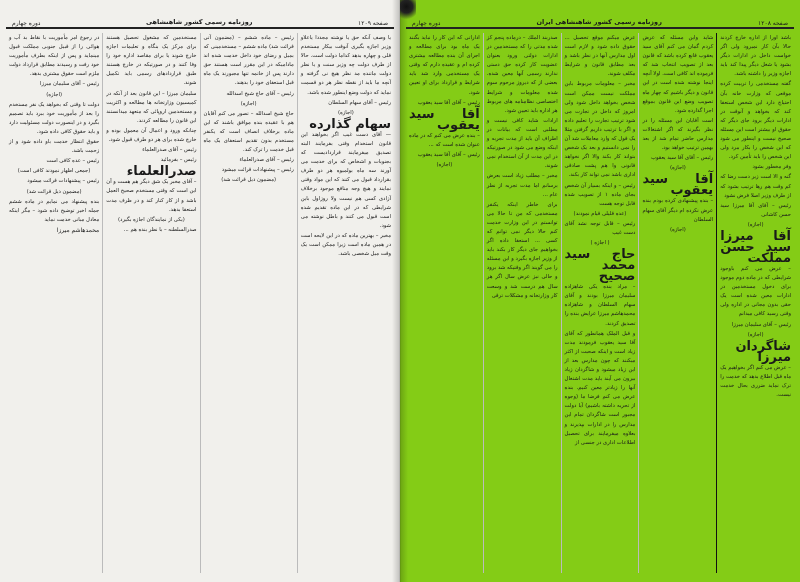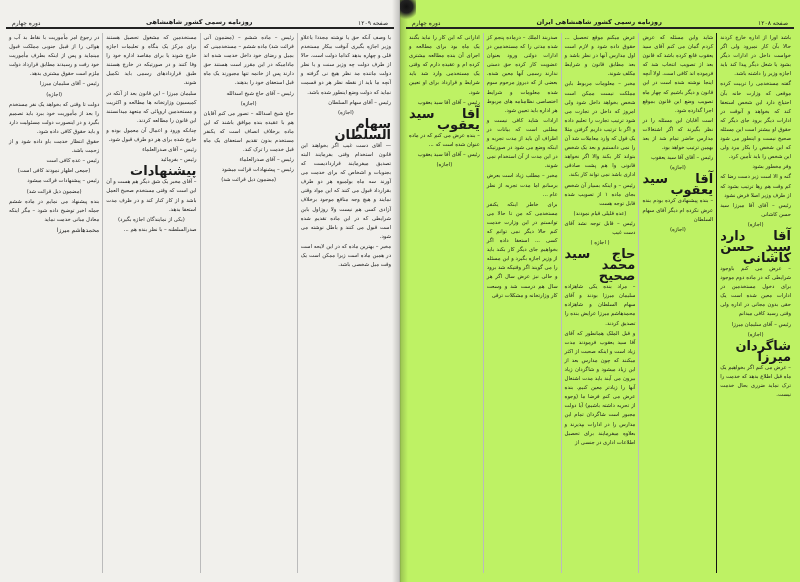--- a/index.html
+++ b/index.html
@@ -8,21 +8,21 @@
     background:#e9e7e2;
     font-family:"DejaVu Sans", sans-serif;
     color:#1a1a1a;
     position:relative;
   }
   .spread { position:absolute; inset:0; display:flex; }
   .page {
     position:relative; width:400px; height:582px;
     background:#f1f0ec; box-sizing:border-box; padding:6px 6px 4px 6px;
   }
-  .page.right { background:#bef264; }
+  .page.right { background:#84cc16; }
   .gutter-shadow {
     position:absolute; top:0; bottom:0; left:392px; width:16px;
     background:linear-gradient(to right, rgba(0,0,0,0) 0%, rgba(0,0,0,0.18) 45%, rgba(0,0,0,0.35) 50%, rgba(0,0,0,0.18) 55%, rgba(0,0,0,0) 100%);
     pointer-events:none;
   }
   .ink-blot {
     position:absolute; top:0; left:400px; width:16px; height:22px;
     background:radial-gradient(circle at 40% 30%, #111 0%, #222 35%, rgba(0,0,0,0) 70%);
   }
   .header {
@@ -60,40 +60,40 @@
       <span>صفحه ۱۲۰۹</span>
       <span class="title">روزنامه رسمی کشور شاهنشاهی</span>
       <span>دوره چهارم</span>
     </div>
     <div class="header-rule"></div>
     <div class="cols">
       <div class="col">
           <p>یا وصف آنکه حق یا نوشته مجددا یاعلاو وزیر اجازه بگیری آنوقت بیکار مستخدم قلی و چهاره بدهد کداما دولت است. حالا از طرف دولت چه وزیر سنت و یا نظر دولت ماتنده مد نظر هیچ نی گرفته و آنچه ما باید از نقطه نظر هر دو قسمت نماید که دولت وضع اینطور شده باشد.</p>
           <p>رئیس – آقای سهام السلطان</p>
           <p class="center">(اجازه)</p>
-          <p class="speaker">سهام السلطان</p>
+          <p class="speaker">سهام گذارده</p>
           <p>— آقای دست غیب اگر بخواهند این قانون استخدام وقتی بفرمایند البته تصدیق میفرمایند قراردادیست که بجنوبات و اشخاص که برای خدمت می آورند سه ماه بولمیوه هر دو طرف بقرارداد قبول می کنند که این مواد وقتی نمایند و هیچ وجه منافع موجود برخلاف آزادی کسی هم نیست ولا روزاول باین شرایطی که در این ماده تقدیم شده است قبول می کنند و باطل نوشته می شود.</p>
           <p>مخبر – بهترین ماده که در این لایحه است در همین ماده است زیرا ممکن است یک وقت میل شخصی باشد.</p>
         </div>
       <div class="col">
           <p>رئیس – ماده ششم – (مضمون آتی قرائت شد) ماده ششم – مستخدمینی که بمیل و رضای خود داخل خدمت شده اند مادامیکه در این مقرر است هستند حق دارند پس از خاتمه تنها مجبورند یک ماه قبل استعفای خود را بدهند.</p>
           <p>رئیس – آقای حاج شیخ اسدالله</p>
           <p class="center">(اجازه)</p>
           <p>حاج شیخ اسدالله – تصور می کنم آقایان هم با عقیده بنده موافق باشند که این ماده برخلاف انصاف است که یکنفر مستخدم بدون تقدیم استعفای یک ماه قبل خدمت را ترک کند.</p>
           <p>رئیس – آقای صدرالعلماء</p>
           <p>رئیس – پیشنهادات قرائت میشود</p>
           <p class="center">(مضمون ذیل قرائت شد)</p>
         </div>
       <div class="col">
           <p>مستخدمین که مشغول تحصیل هستند برای مرکز یک بنگاه و تعلیمات اجازه خارج شوند یا برای مقاصد اداره خود را وفا کنند و در صورتیکه در خارج هستند طبق قراردادهای رسمی باید تکمیل شوند.</p>
           <p>سلیمان میرزا – این قانون بعد از آنکه در کمیسیون وزارتخانه ها مطالعه و اکثریت و مستخدمین اروپائی که متعهد میدانستند این قانون را مطالعه کردند.</p>
           <p>چنانکه ورود و اعمال آن معمول بوده و خارج شده برای هر دو طرف قبول شود.</p>
           <p>رئیس – آقای صدرالعلماء</p>
           <p>رئیس – بفرمائید</p>
-          <p class="speaker">پیشنهادات</p>
+          <p class="speaker">صدرالعلماء</p>
           <p>– آقای مخبر یک شق دیگر هم هست و آن این است که وقتی مستخدم صحیح العمل باشد و از کار کنار کند و در ظرف مدت استعفا بدهد.</p>
           <p class="center">(یکی از نمایندگان اجازه بگیرد)</p>
           <p>صدرالسلطنه – با نظر بنده هم ...</p>
         </div>
       <div class="col">
           <p>در رجوع امر مأموریت با نقاط بد آب و هوائی را از قبیل جنوبی مملکت قبول مینماید و پس از اینکه بطرف مأموریت خود رفت و رسیدند مطابق قرارداد دولت ملزم است حقوق بیشتری بدهد.</p>
           <p>رئیس – آقای سلیمان میرزا</p>
           <p class="center">(اجازه)</p>
           <p>دولت تا وقتی که بخواهد یک نفر مستخدم را بعد از مأموریت خود ببرد باید تصمیم بگیرد و در اینصورت دولت مسئولیت دارد و باید حقوق کافی داده شود.</p>
           <p>حقوق انتظار خدمت باو داده شود و از زحمت باشد.</p>
@@ -115,21 +115,21 @@
     </div>
     <div class="header-rule"></div>
     <div class="cols">
       <div class="col rule-thick">
           <p>باشد اورا از اداره خارج کردند حالا بآن کار نمیرود ولی اگر خواست داخل در ادارات دیگر بشود یا شغل دیگر پیدا کند باید اجازه وزیر را داشته باشد.</p>
           <p>گفته مستخدمی را تربیت کرده موقعی که وزارت خانه بآن احتیاج دارد این شخص استعفا کند که بخواهد و آنوقت در ادارات دیگر برود جای دیگر که حقوق او بیشتر است این مسئله صحیح نیست و اینطور می شود که این شخص را بکار ببرد ولی این شخص را باید تأمین کرد.</p>
           <p>وفر مخطور بشود</p>
           <p>گنه و الا است زیر دست رضا که کم وقت هم رها ترتیب بشود که از طرف وزیر اصلا فرض نشود</p>
           <p>رئیس – آقای آقا میرزا سید حسن کاشانی</p>
           <p class="center">(اجازه)</p>
-          <p class="speaker">آقا دارد سید حسن کاشانی</p>
+          <p class="speaker">آقا میرزا سید حسن مملکت</p>
           <p>– عرض می کنم باوجود شرایطی که در ماده دوم موجود برای دخول مستخدمین در ادارات معین شده است یک حقی بدون مجانی در اداره ولی وقتی رسید کافی میدانم</p>
           <p>رئیس – آقای سلیمان میرزا</p>
           <p class="center">(اجازه)</p>
           <p class="speaker">شاگردان میرزا</p>
           <p>– عرض می کنم اگر بخواهیم یک ماه قبل اطلاع بدهد که خدمت را ترک نماید ضرری بحال خدمت نیست.</p>
         </div>
       <div class="col">
           <p>شاید واین مسئله که عرض کردم گمان می کنم آقای سید یعقوب قانع کرده باشد که قانون بعد از تصویب انتخاب شد که فرموده اند کافی است. اولا آنچه اینجا نوشته شده است در این قانون و دیگر باشیم که چهار ماه تصویب وضع این قانون بموقع اجرا گذارده شود.</p>
           <p>است آقایان این مسئله را در نظر بگیرند که اگر اشتغالات مدارس حاضر تمام شد از بعد بهمین ترتیب خواهد بود.</p>
           <p>رئیس – آقای آقا سید یعقوب</p>

